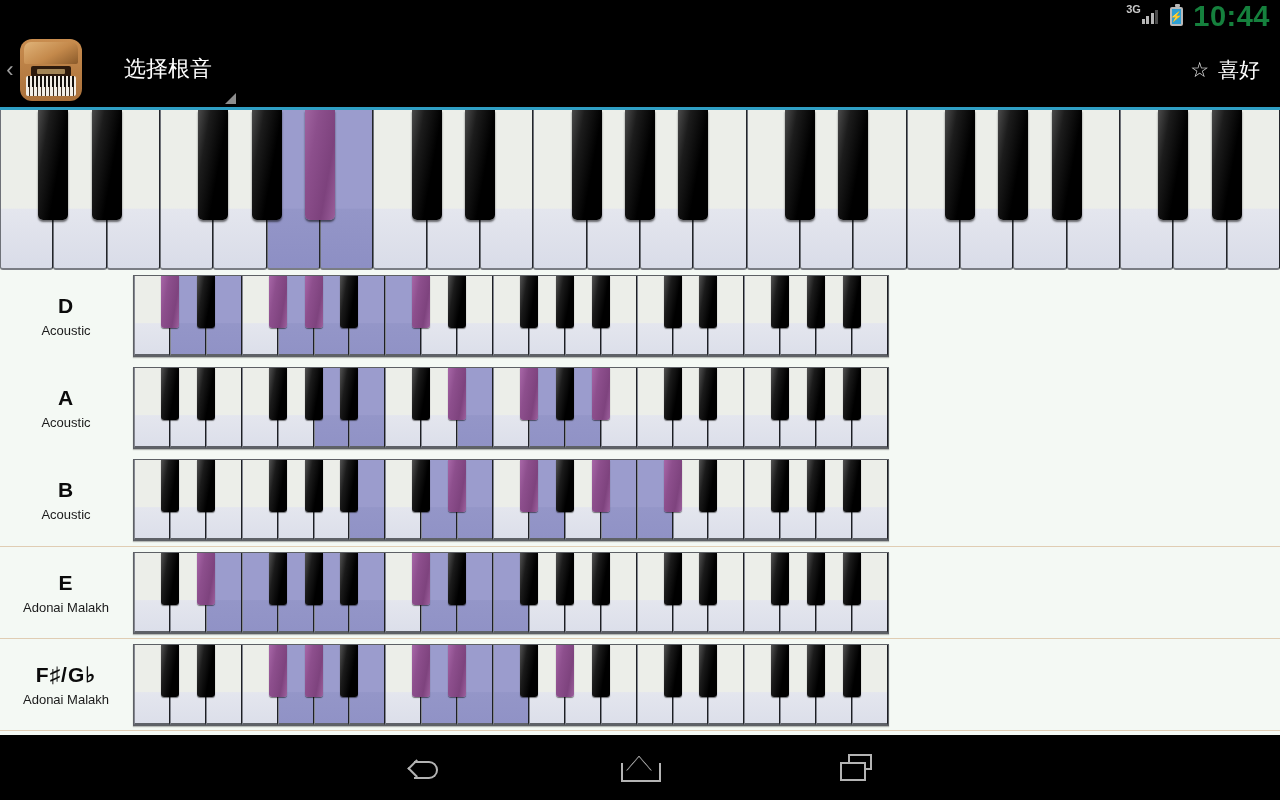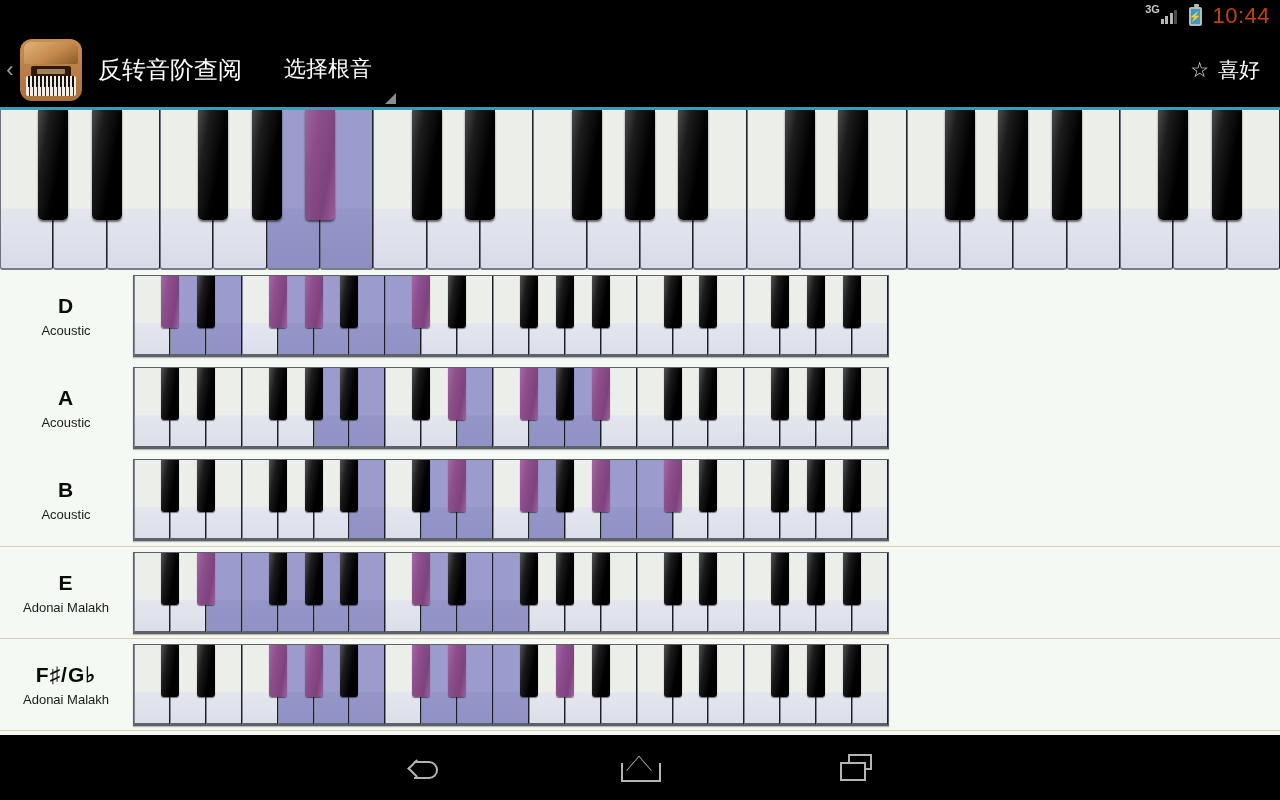--- a/index.html
+++ b/index.html
@@ -30,21 +30,21 @@
     position:relative; margin-right:10px; background:#2d9fd4;
   }
   .sb-batt:before{
     content:""; position:absolute; top:-5px; left:3px; width:5px; height:3px;
     background:#b9b9b9; border-radius:1px;
   }
   .sb-batt:after{
     content:"\26A1"; position:absolute; inset:0; color:#fff; font-size:10px;
     display:flex; align-items:center; justify-content:center;
   }
-  .sb-clock { color:#c2410c; font-size:22px; letter-spacing:.5px; }
+  .sb-clock { color:#15803d; font-size:29px; letter-spacing:.5px;font-weight:bold; }
 
   
   #actionbar {
     position:absolute; left:0; top:32px; width:1280px; height:75px;
     background:#000; display:flex; align-items:center;
   }
   #ab-up {
     width:16px; color:#a0a0a0; font-size:22px; text-align:center;
     margin-left:2px; line-height:1;
   }
@@ -207,21 +207,20 @@
   <span class="sb-clock">10:44</span>
 </div>
 
 <div id="actionbar">
   <div id="ab-up">‹</div>
   <div id="ab-icon">
     <div class="lid"></div>
     <div class="plate"></div>
     <div class="keys"></div>
   </div>
-  <div id="ab-title">反转音阶查阅</div>
   <div id="ab-spinner">
     <div class="lbl">选择根音</div>
     <div class="tri"></div>
   </div>
   <div id="ab-fav">
     <span class="star">☆</span>
     <span class="lbl">喜好</span>
   </div>
 </div>
 

